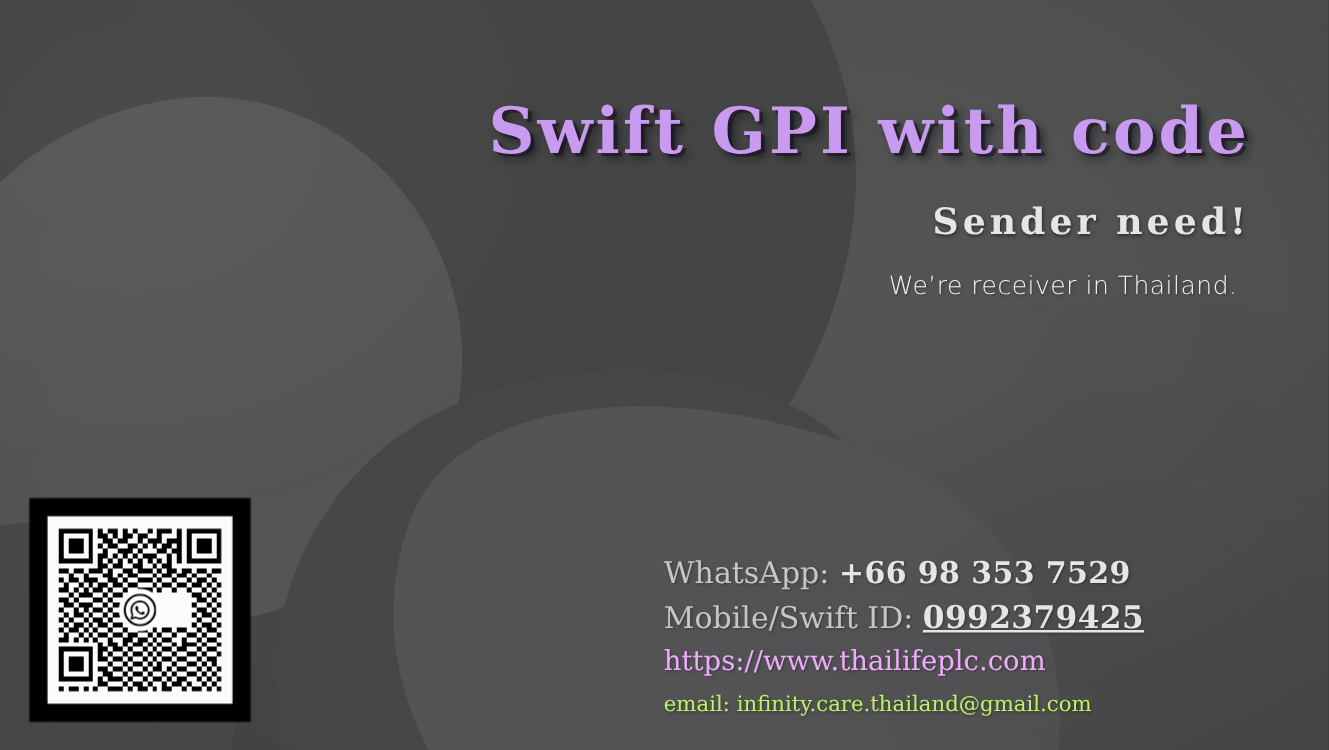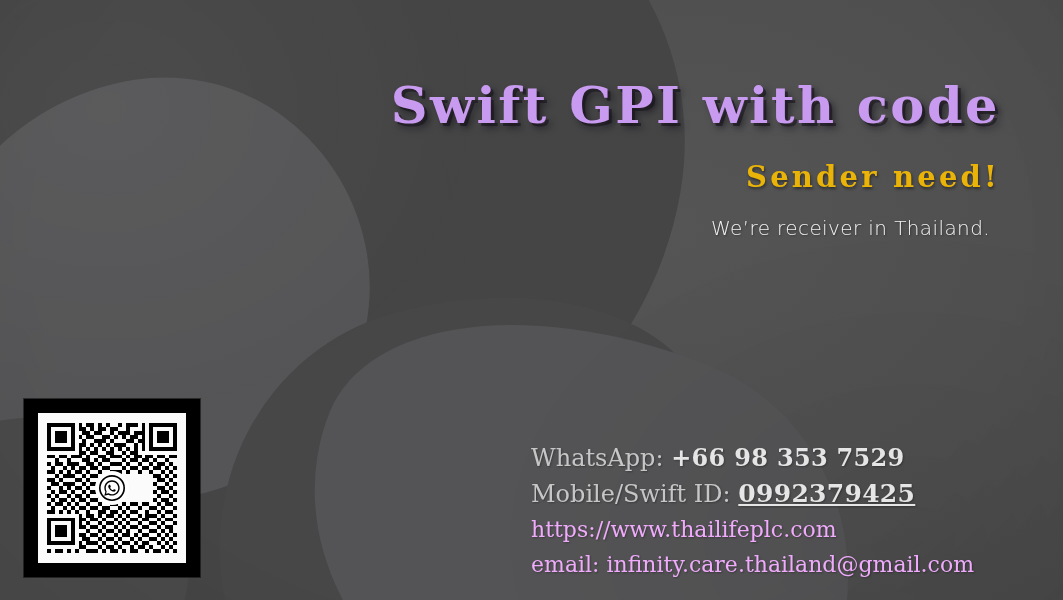--- a/index.html
+++ b/index.html
@@ -131,21 +131,21 @@
        5px 5px 7px rgba(12,10,16,0.55);
     white-space: nowrap;
   }
 
   .subtitle {
     margin: 28px 0 0 0;
     font-family: "DejaVu Serif", "Liberation Serif", serif;
     font-weight: 700;
     font-size: 29px;
     letter-spacing: 3.2px;
-    color: #eab308;
+    color: #e5e5e5;
     text-shadow: 1px 2px 3px rgba(0,0,0,0.45);
     white-space: nowrap;
   }
 
   .tagline {
     margin: 22px 0 0 0;
     padding-right: 10px;
     font-family: "DejaVu Sans", "Liberation Sans", sans-serif;
     font-weight: 300;
     font-size: 20px;
@@ -167,21 +167,21 @@
 
   .contact-line {
     display: block;
     white-space: nowrap;
     text-shadow: 1px 1px 2px rgba(0,0,0,0.30);
   }
 
   .contact-line.l1 { font-size: 24px; line-height: 35px; }
   .contact-line.l2 { font-size: 24px; line-height: 35px; }
   .contact-line.l3 { font-size: 22px; line-height: 35px; color: #f0abfc; }
-  .contact-line.l4 { font-size: 22px; line-height: 35px; color: #f0abfc; }
+  .contact-line.l4 { font-size: 17px; line-height: 35px; color: #bef264; }
 
   .contact-label { font-weight: 400; }
   .contact-value { font-weight: 700; letter-spacing: 0.3px; color: #e5e5e5; }
   .l2 .contact-value { font-size: 25px; text-decoration: underline; }
 
   
   .qr-frame {
     position: absolute;
     left: 24px;
     top: 399px;

